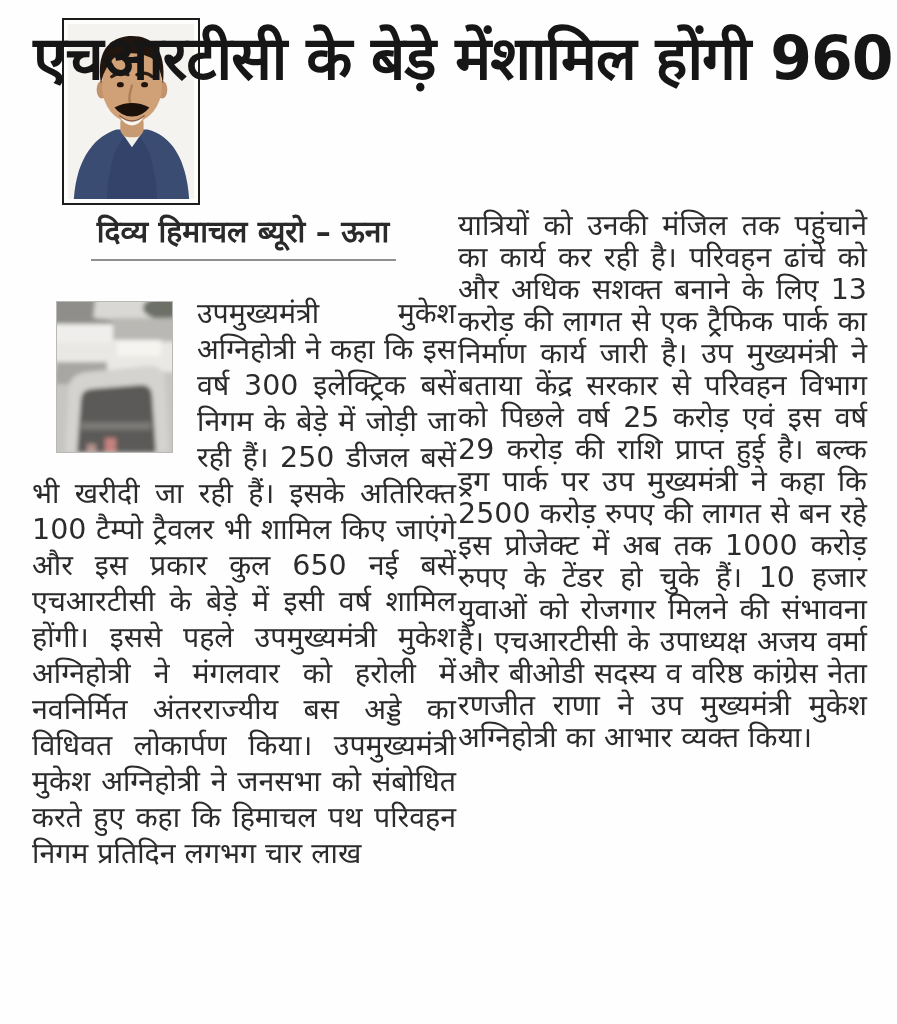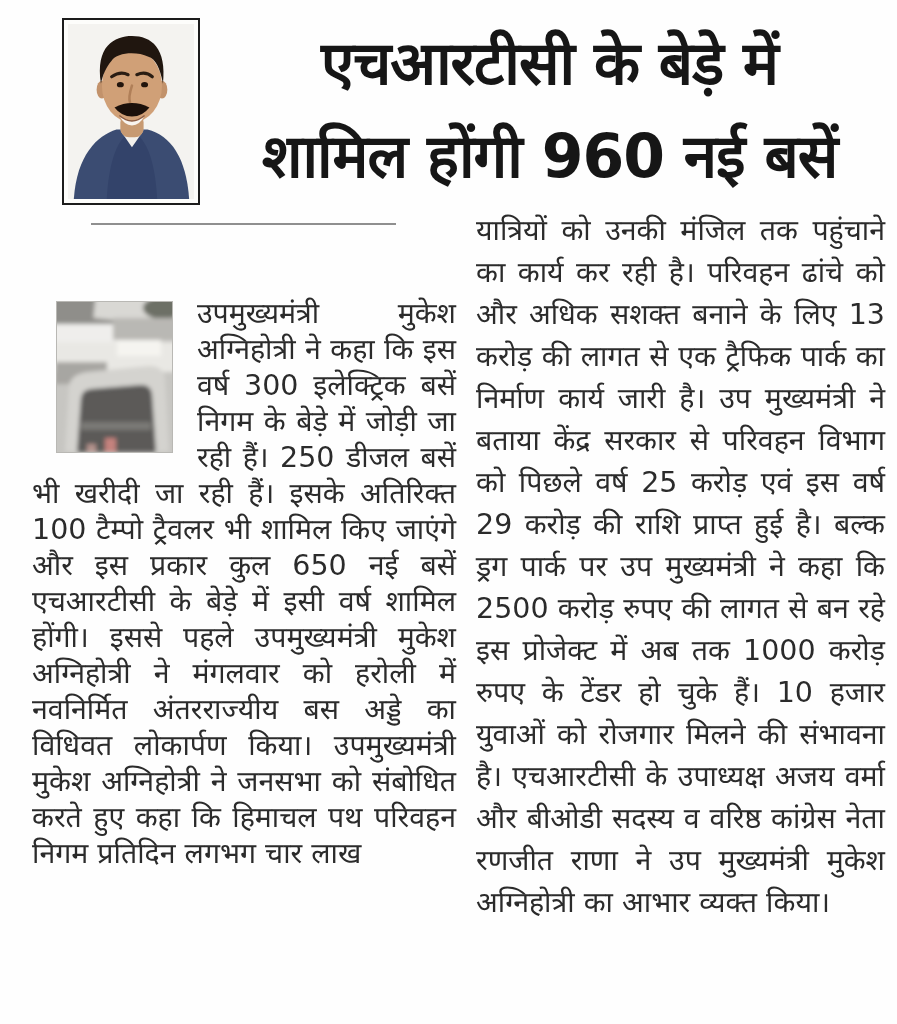--- a/index.html
+++ b/index.html
@@ -19,21 +19,21 @@
   .portrait{
     position:absolute;left:62px;top:18px;
     width:138px;height:187px;
     border:2px solid #1c1c1c;
     background:#fdfdfb;
     padding:4px;box-sizing:border-box;
   }
   .portrait svg{width:100%;height:100%;display:block;}
   .headline{
     position:absolute;left:202px;top:12px;width:695px;height:196px;
-    display:flex;flex-direction:column;justify-content:center;
+    display:flex;justify-content:center;
     text-align:center;
     font-weight:700;
     font-size:60px;
     line-height:93px;
     color:#161616;
     letter-spacing:-1px;
     white-space:nowrap;
   }
   
   .byline-wrap{
@@ -55,22 +55,22 @@
     font-size:28.5px;
     color:#2b2b2b;
     text-align:justify;
     text-justify:inter-word;
   }
   .col-left{
     left:32px;top:296px;width:424px;
     line-height:36px;
   }
   .col-right{
-    left:476px;top:210px;width:409px;
-    line-height:42px;
+    left:458px;top:210px;width:409px;
+    line-height:32px;
   }
   .bus-photo{
     float:left;
     width:115px;height:150px;
     margin:5px 24px 8px 24px;
     border:1px solid #b9b8b4;
     background:#c7c6c2;
   }
   .bus-photo svg{width:100%;height:100%;display:block;}
 </style>
@@ -111,20 +111,21 @@
       <path d="M53,92 q13,11 26,0" stroke="#8a5b43" stroke-width="1.4" fill="none"></path>
     </svg>
   </div>
 
   <div class="headline">
     <div>एचआरटीसी के बेड़े में</div>
     <div>शामिल होंगी 960 नई बसें</div>
   </div>
 
   <div class="byline-wrap">
+    <div class="byline">दिव्य हिमाचल ब्यूरो – ऊना</div>
     <div class="byline-rule"></div>
   </div>
 
   <div class="col col-left">
     <span class="bus-photo">
       <svg viewBox="0 0 115 150" preserveAspectRatio="none" aria-hidden="true">
         <defs>
             <filter id="blur1" x="-20%" y="-20%" width="140%" height="140%">
           <feGaussianBlur stdDeviation="2.1"></feGaussianBlur>
         </filter>

